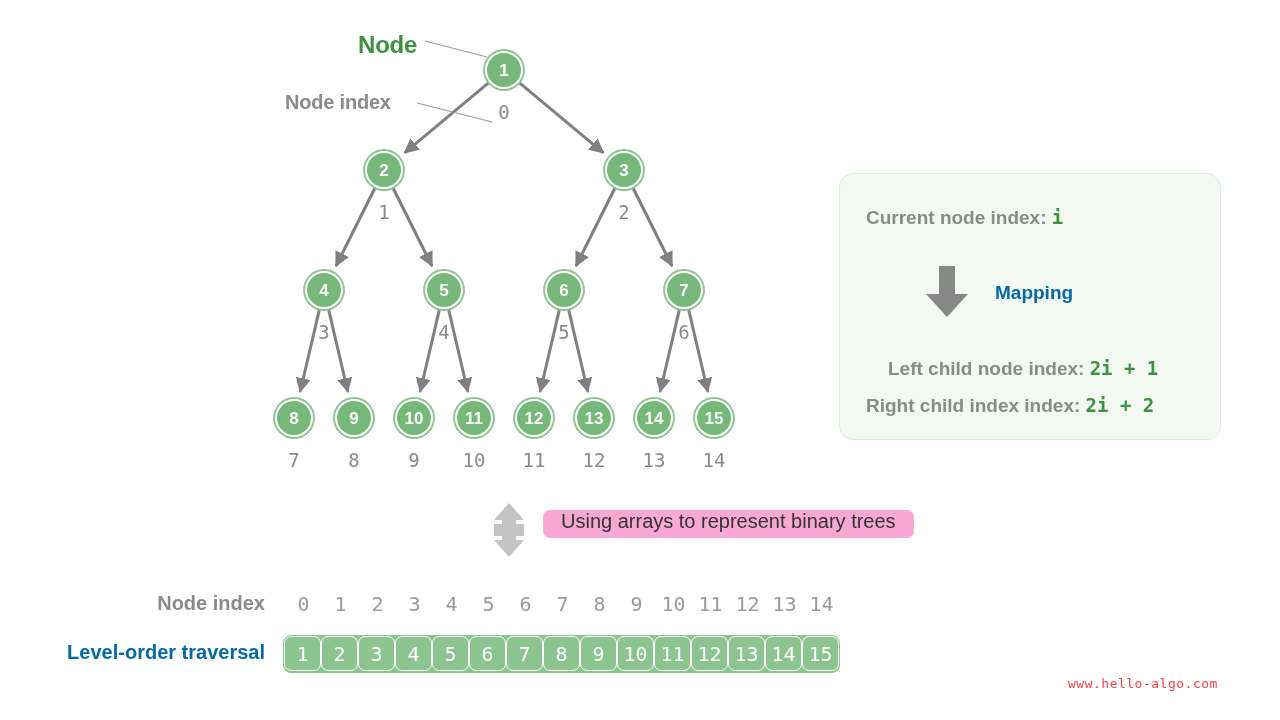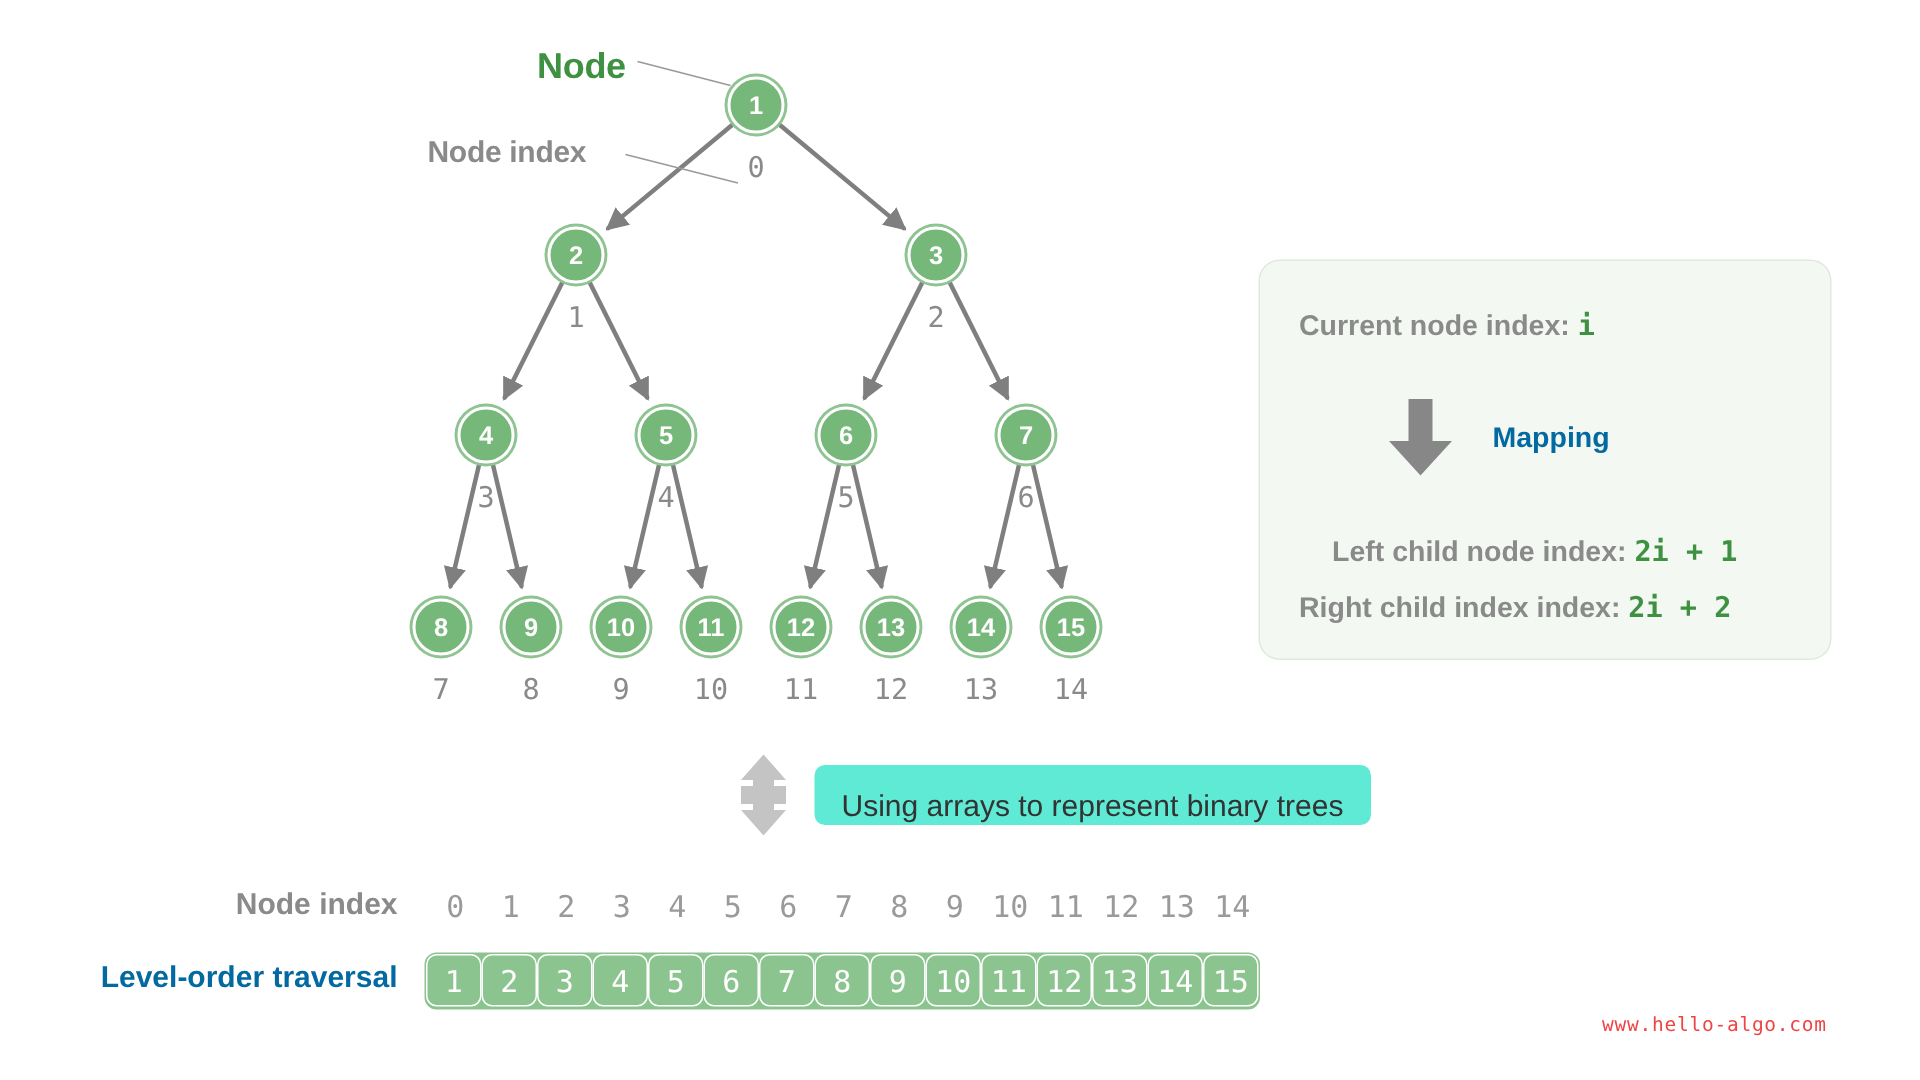--- a/index.html
+++ b/index.html
@@ -127,25 +127,25 @@
     position: absolute;
     left: 492px;
     top: 503px;
     width: 34px;
     height: 54px;
   }
   #caption-pill {
     position: absolute;
     left: 543px;
     top: 510px;
-    height: 40px;
-    background: #5eead4;
+    height: 28px;
+    background: #f9a8d4;
     border-radius: 7px;
     display: flex;
-    align-items: flex-end;
+    align-items: flex-start;
     padding: 0 18px;
     box-sizing: border-box;
     color: #333333;
     font-size: 20px;
   }
 
   
   #row-index-label {
     position: absolute;
     right: 0; top: 0;

